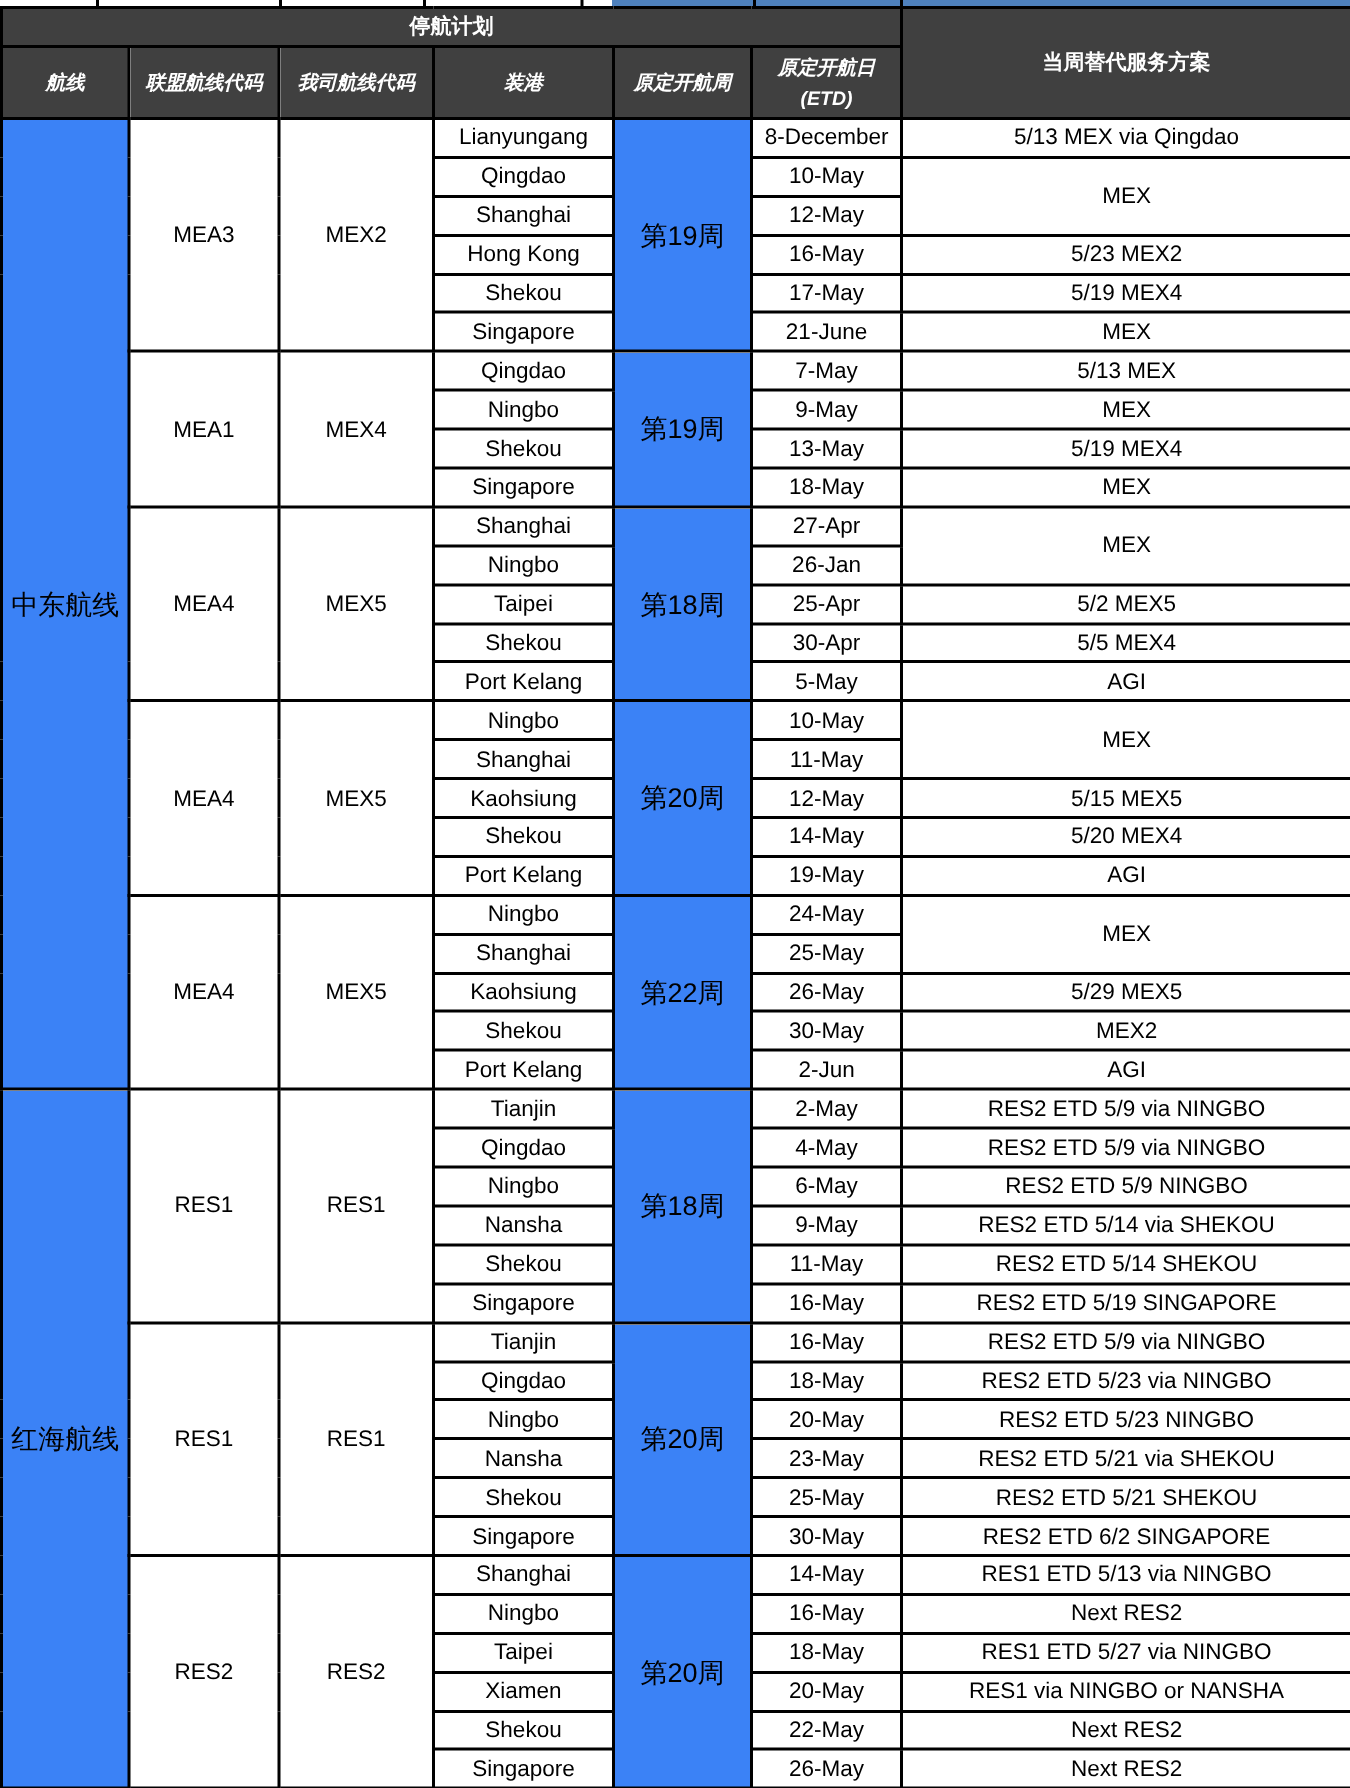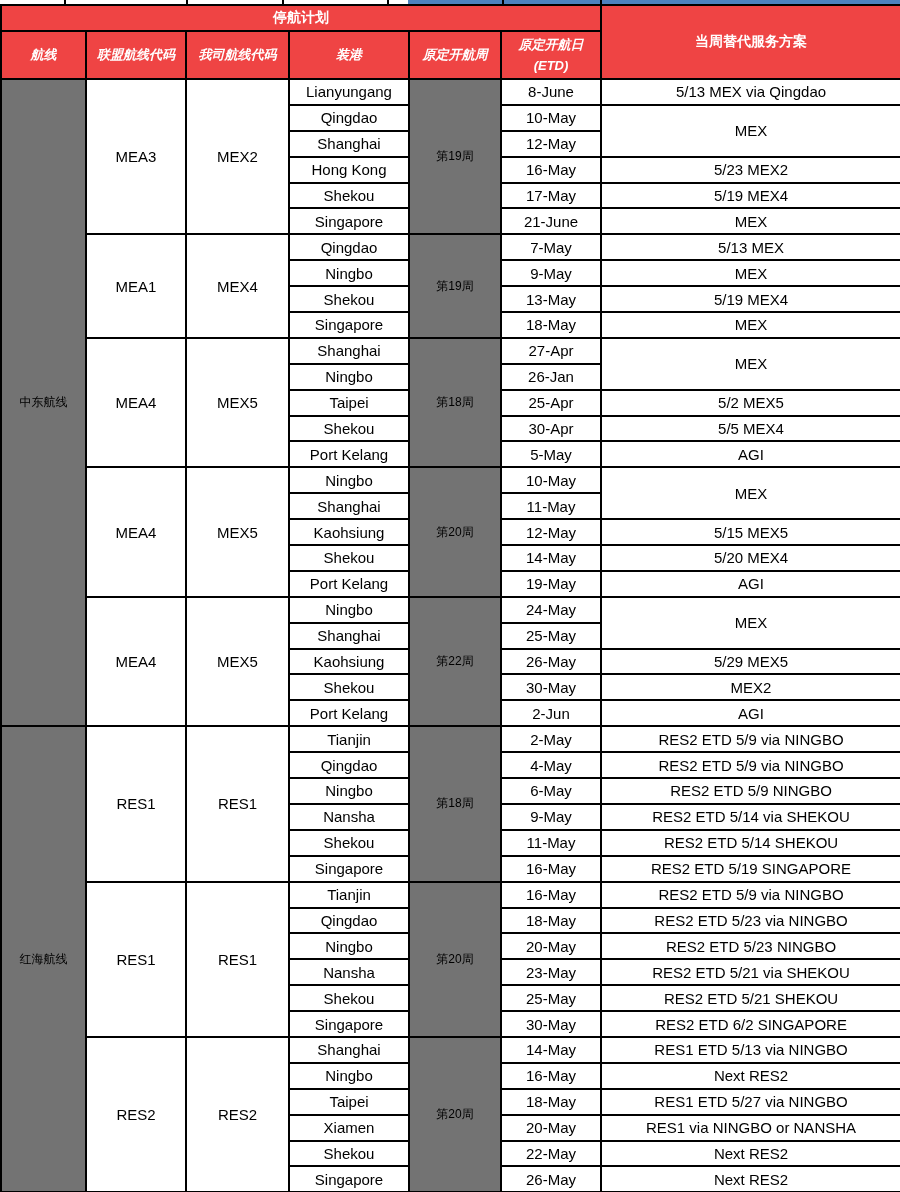--- a/index.html
+++ b/index.html
@@ -8,31 +8,31 @@
 
   
   .top-strip { position:relative; width:900px; height:4px; background:#ffffff; }
   .top-strip .strip-blue { position:absolute; left:408px; top:0; width:492px; height:4px; background:#4e81bd; }
   .top-strip .tick { position:absolute; top:0; width:2px; height:4px; background:#000; }
 
   table.sailing { border-collapse:collapse; table-layout:fixed; width:900px; }
   td, th { border:2px solid #000000; text-align:center; vertical-align:middle; overflow:hidden; padding:0 2px; }
 
   th.hdr, td.hdr {
-    background:#ef4444; color:#ffffff; font-weight:bold;
+    background:#404040; color:#ffffff; font-weight:bold;
   }
   tr.hrow1 { height:26px; }
   tr.hrow1 th { font-size:14px; }
   tr.hrow2 { height:48px;font-style:italic; }
   tr.hrow2 th { font-size:13px; }
   .etd-hdr span { display:block; line-height:21px; }
 
   tr.dr { height:25.9px; }
   td.c { font-size:15px; color:#000; background:#fff; }
-  td.cn { font-size:12px; color:#000; background:#737373; }
+  td.cn { font-size:18px; color:#000; background:#3b82f6; }
   td { white-space:nowrap; }
 </style>
 </head>
 <body>
 
 <div class="top-strip">
   <div class="strip-blue"></div>
   <div class="tick" style="left:64px"></div>
   <div class="tick" style="left:186px"></div>
   <div class="tick" style="left:282px"></div>
@@ -69,21 +69,21 @@
     </tr>
   </thead>
   <tbody>
 
     <tr class="dr">
       <td class="cn" rowspan="25">中东航线</td>
       <td class="c" rowspan="6">MEA3</td>
       <td class="c" rowspan="6">MEX2</td>
       <td class="c">Lianyungang</td>
       <td class="cn" rowspan="6">第19周</td>
-      <td class="c">8-June</td>
+      <td class="c">8-December</td>
       <td class="c">5/13 MEX via Qingdao</td>
     </tr>
     <tr class="dr">
       <td class="c">Qingdao</td>
       <td class="c">10-May</td>
       <td class="c" rowspan="2">MEX</td>
     </tr>
     <tr class="dr">
       <td class="c">Shanghai</td>
       <td class="c">12-May</td>

